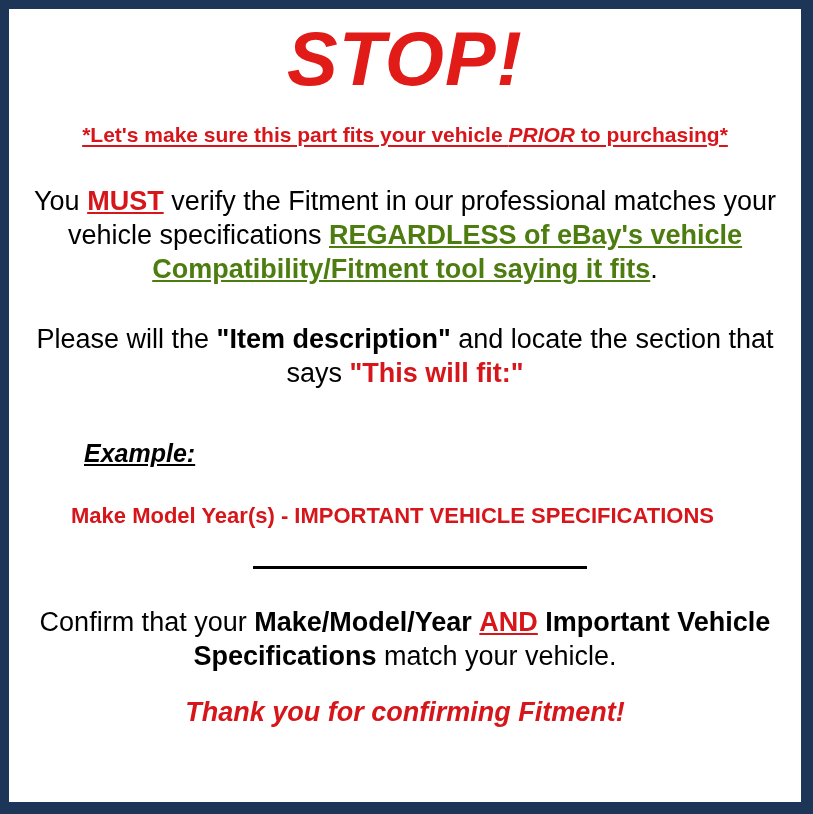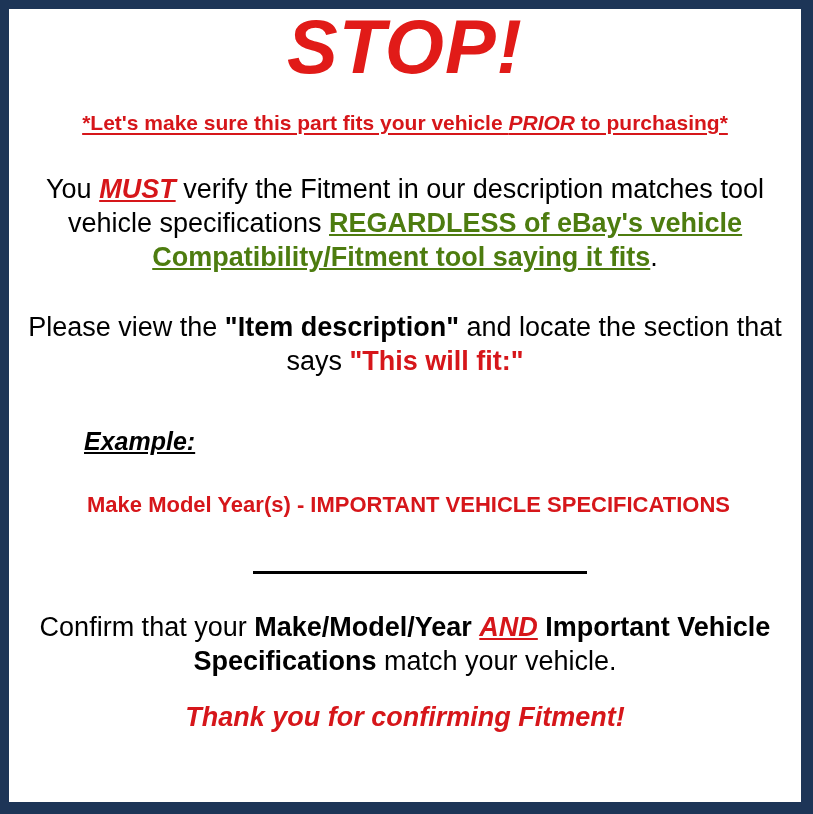--- a/index.html
+++ b/index.html
@@ -32,20 +32,21 @@
     height: 100%;
     background: #ffffff;
     padding: 0 14px;
     text-align: center;
     overflow: hidden;
   }
 
   
   .stop-title {
     margin: 0;
+    padding-top: 12px;
     color: #e11b18;
     font-family: "Liberation Sans", sans-serif;
     font-weight: bold;
     font-style: italic;
     font-size: 76px;
     line-height: 1.0;
     letter-spacing: 1px;
   }
 
   
@@ -75,21 +76,20 @@
   .para-must   { padding-top: 37px; }
   .para-view   { padding-top: 36px; }
   .para-confirm{ padding-top: 32px; }
   .para-vin    { padding-top: 36px; }
 
   .bold      { font-weight: bold; }
   .redbold   { color: #d6161a; font-weight: bold; }
   .em-must {
     color: #d6161a;
     font-weight: bold;
-    font-style: italic;
     text-decoration: underline;
     text-underline-offset: 2px;
   }
   .ul-redbold {
     color: #4d7c0f;
     font-weight: bold;
     text-decoration: underline;
     text-underline-offset: 2px;
   }
 
@@ -111,21 +111,21 @@
   }
   .example-fit {
     margin: 0;
     padding-top: 1px;
     color: #d6161a;
     font-size: 26px;
     font-weight: bold;
     line-height: 1.15;
   }
   .example-spec {
-    margin: 16px;
+    margin: 0;
     padding-top: 21px;
     padding-left: 2px;
     color: #d6161a;
     font-size: 22px;
     font-weight: bold;
     letter-spacing: 0px;
     line-height: 1.15;
     white-space: nowrap;
   }
 
@@ -159,25 +159,25 @@
 <div id="fitment-notice">
   <div class="sheet">
 
     <h1 class="stop-title">STOP!</h1>
 
     <p class="tagline">
       <span>*Let's make sure this part fits your vehicle </span><span class="ital">PRIOR</span><span> to purchasing*</span>
     </p>
 
     <p class="para para-must">
-      <span>You </span><span class="em-must">MUST</span><span> verify the Fitment in our description matches tool vehicle specifications </span><span class="ul-redbold">REGARDLESS of eBay's vehicle Compatibility/Fitment tool saying it fits</span><span>.</span>
+      <span>You </span><span class="em-must">MUST</span><span> verify the Fitment in our professional matches your vehicle specifications </span><span class="ul-redbold">REGARDLESS of eBay's vehicle Compatibility/Fitment tool saying it fits</span><span>.</span>
     </p>
 
     <p class="para para-view">
-      <span>Please view the </span><span class="bold">"Item description"</span><span> and locate the section that says </span><span class="redbold">"This will fit:"</span>
+      <span>Please will the </span><span class="bold">"Item description"</span><span> and locate the section that says </span><span class="redbold">"This will fit:"</span>
     </p>
 
     <div class="example-block">
       <p class="example-label">Example:</p>
       <p class="example-spec">Make Model Year(s) - IMPORTANT VEHICLE SPECIFICATIONS</p>
     </div>
 
     <div class="divider-wrap">
       <span class="divider"></span>
     </div>

